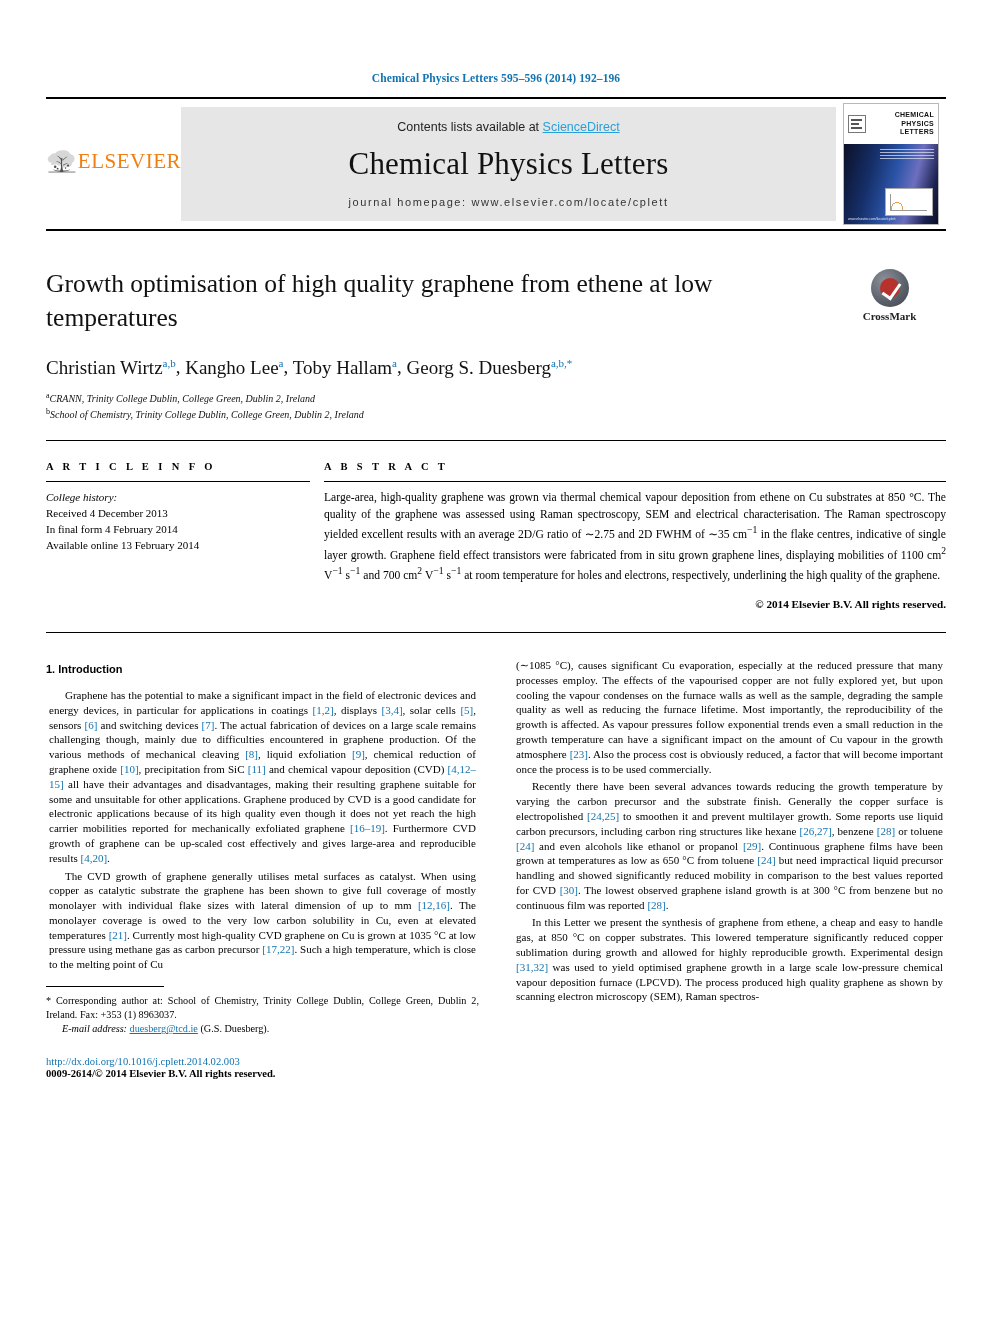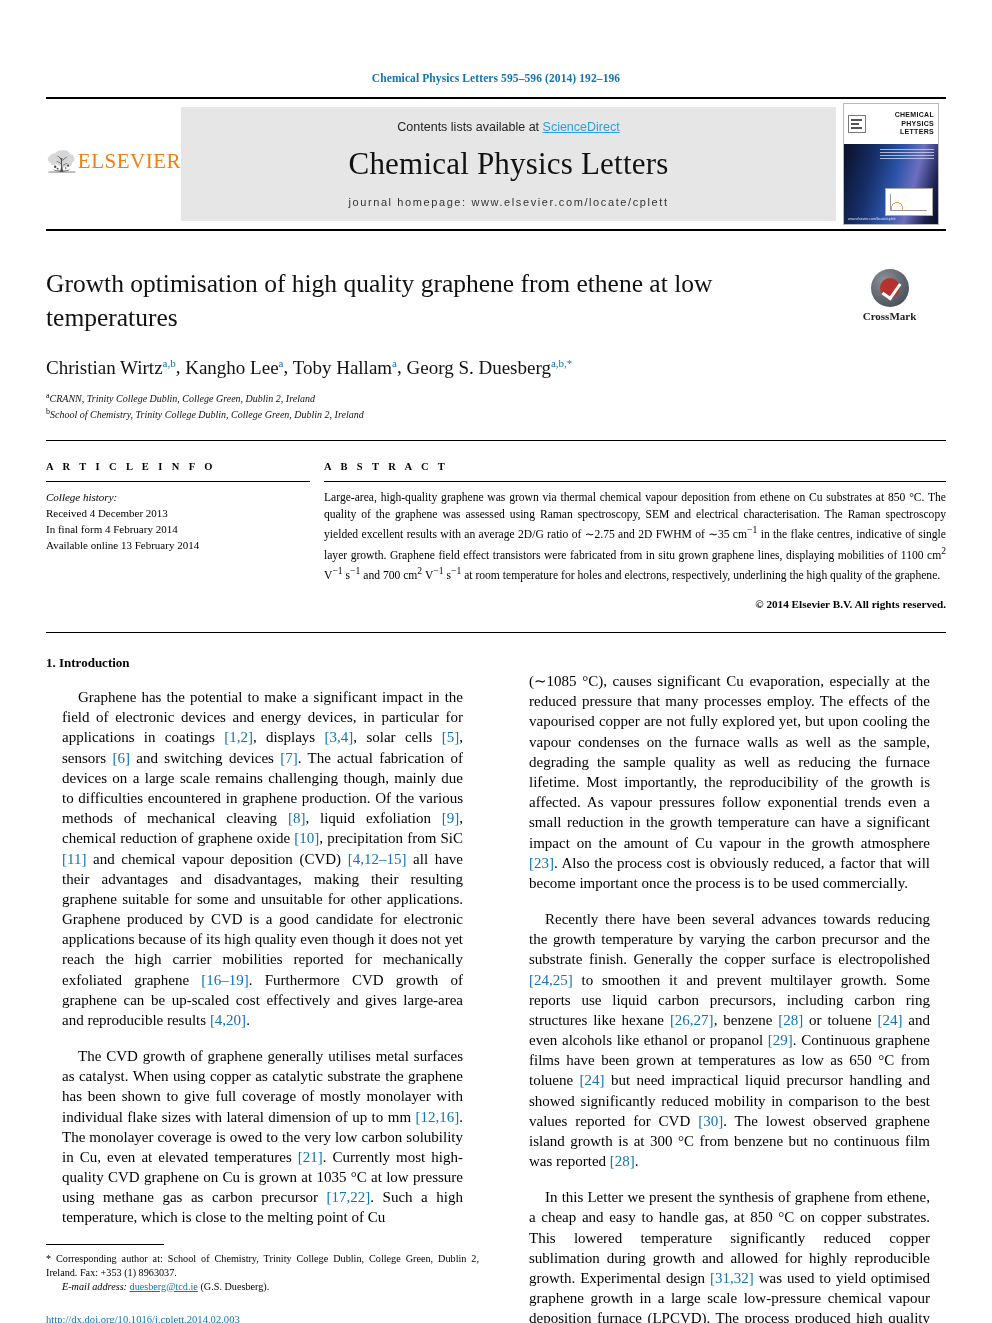--- a/index.html
+++ b/index.html
@@ -273,31 +273,31 @@
 
   
   .body-rule { border-top: 1px solid #000; margin-top: 22px; }
   .columns {
     display: flex;
     margin-top: 22px;
     column-gap: 34px;
   }
   .col { flex: 1 1 0; min-width: 0; position: relative; }
   .sec-title {
-    font-family: Liberation Serif, serif;
-    font-size: 13px;
-    font-weight: bold;
-    margin: 0 0 13px 0;
+    font-family: Liberation Sans, sans-serif;
+    font-size: 11px;
+    font-weight: bold;
+    margin: 8px 0 13px 0;
   }
   .p {
-    font-size: 15px;
+    font-size: 11px;
     line-height: 1.345;
     text-align: justify;
     text-justify: inter-word;
-    margin: 16px;
+    margin: 3px;
     hyphens: manual;
   }
   .p.indent { text-indent: 16px; }
   .ref { color: #1273b0; }
   .footnote-wrap { margin-top: 14px; }
   .foot-rule {
     border-top: 1px solid #000;
     width: 118px;
     margin-bottom: 7px;
   }

